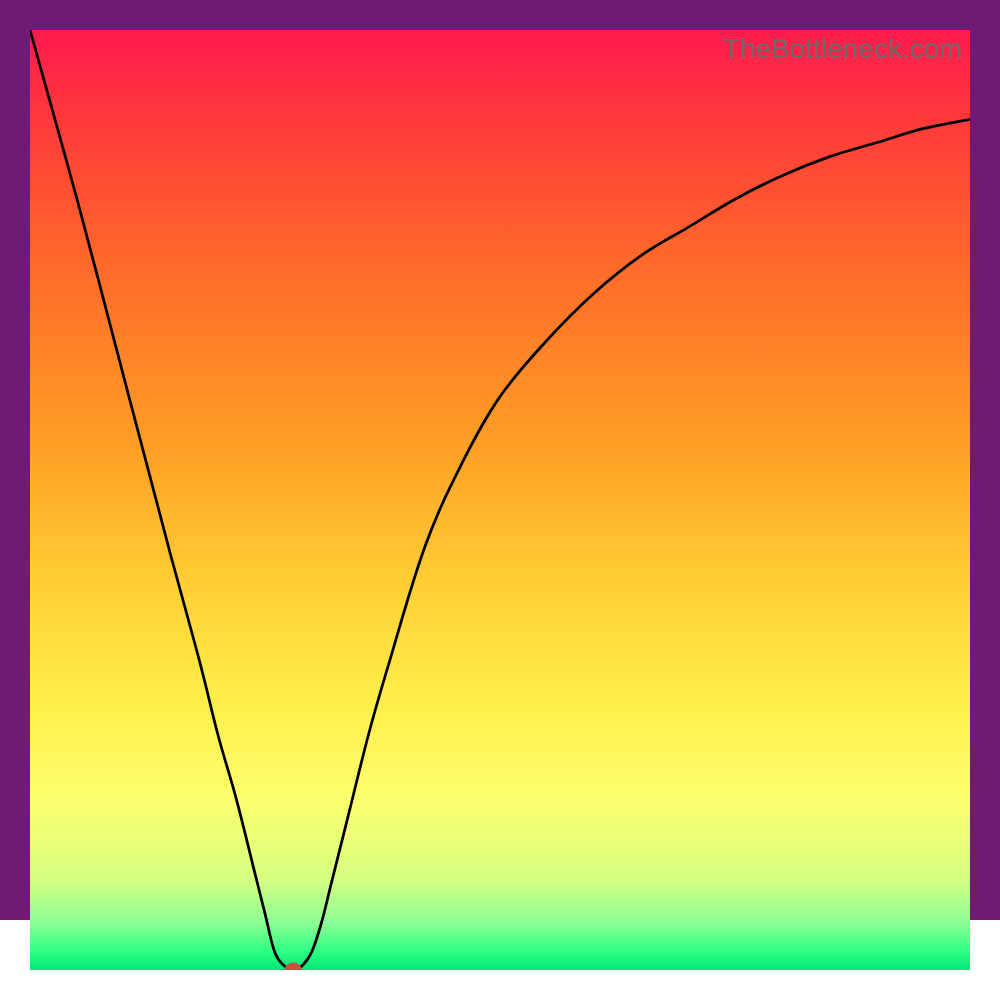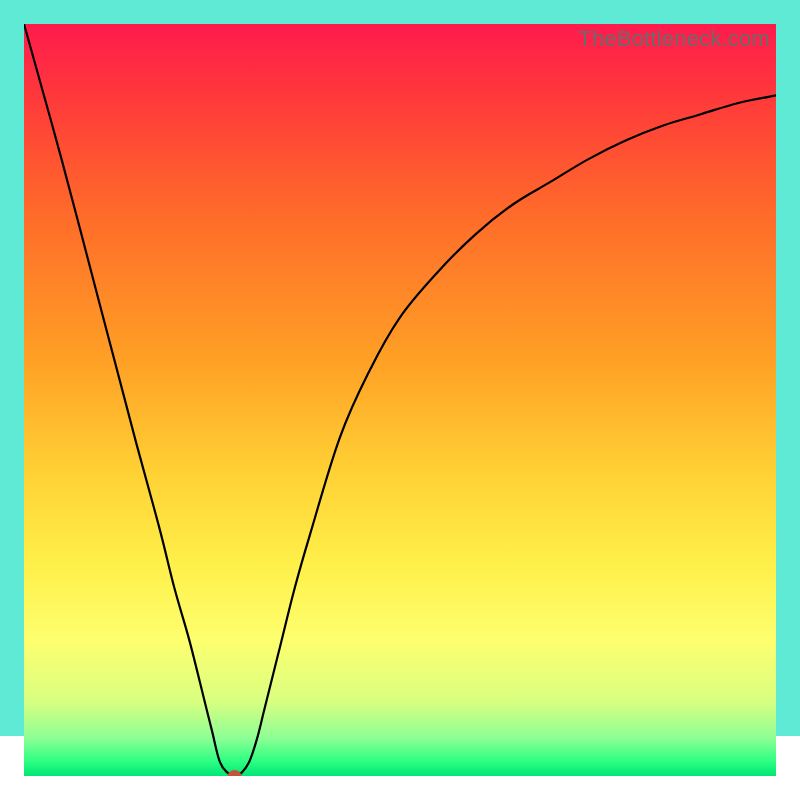--- a/index.html
+++ b/index.html
@@ -7,21 +7,21 @@
     padding: 0;
     width: 800px;
     height: 800px;
     overflow: hidden;
     font-family: Arial, Helvetica, sans-serif;
   }
   .container {
     position: relative;
     width: 800px;
     height: 736px;
-    background: #5eead4;
+    background: #701a75;
   }
   .plot-area {
     position: absolute;
     left: 24px;
     top: 24px;
     width: 752px;
     height: 752px;
     background: linear-gradient(to bottom,
       #ff1a4d 0%,
       #ff3a3a 10%,

